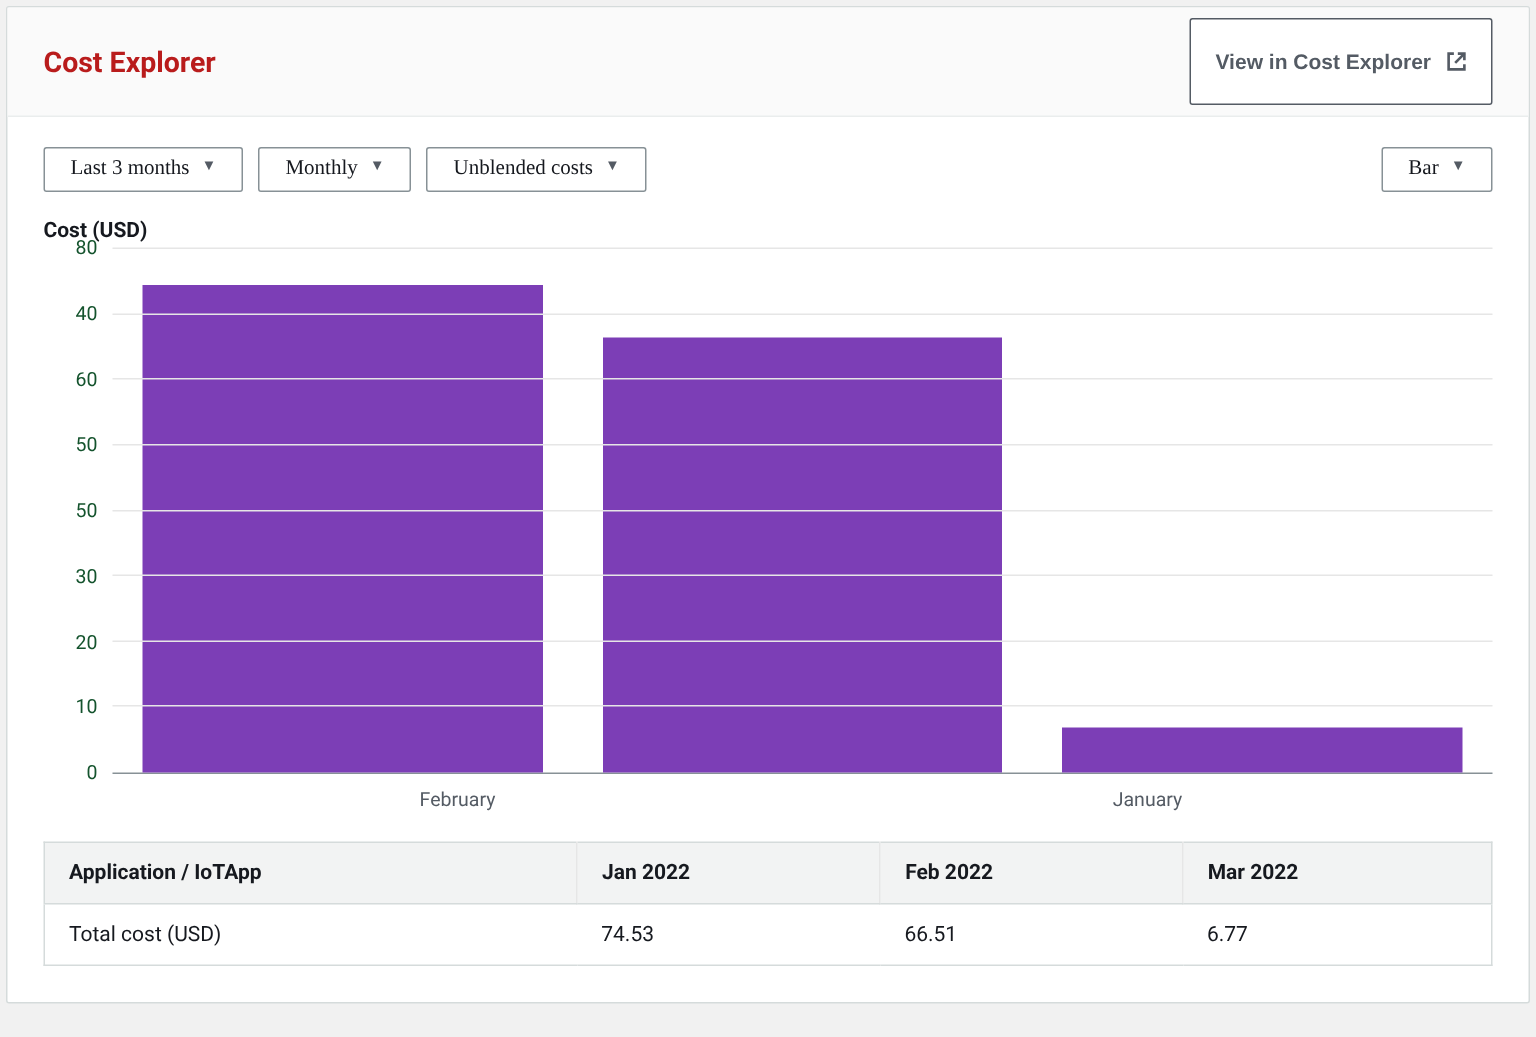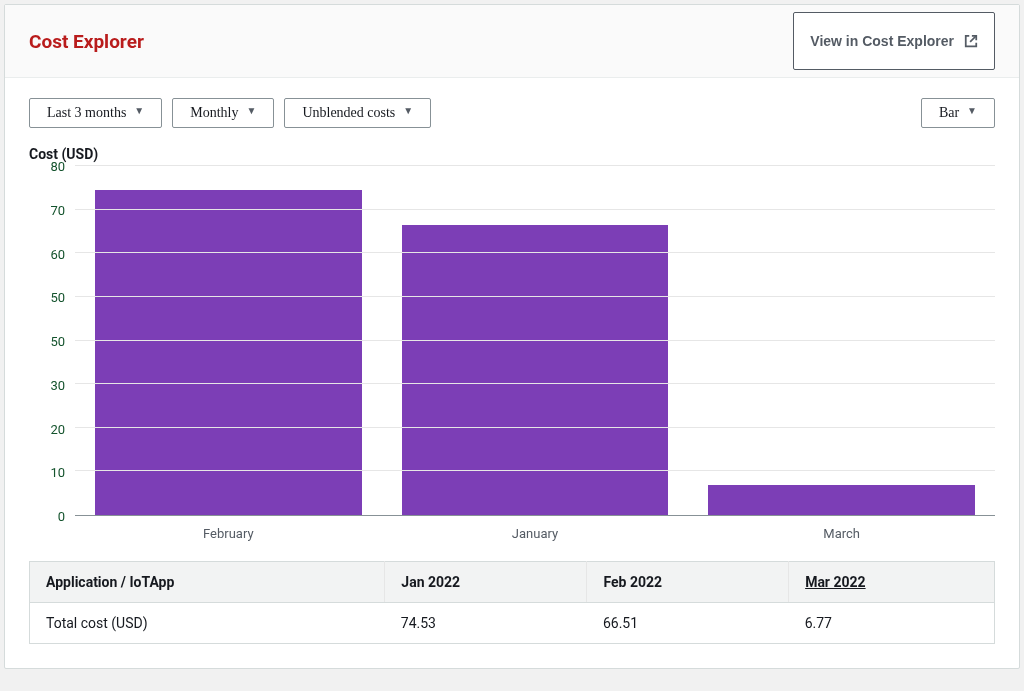--- a/index.html
+++ b/index.html
@@ -140,21 +140,21 @@
       padding: 12px 16px;
       font-size: 14px;
       color: #16191f;
     }
     thead th {
       background: #f2f3f3;
       font-weight: 700;
       border-bottom: 1px solid #d5dbdb;
       border-right: 1px solid #e6e6e6;
     }
-    thead th:last-child { border-right: none; text-decoration: underline; }
+    thead th:last-child { border-right: none; }
     tbody td {
       background: #fff;
     }
     .ext-icon {
       width: 14px;
       height: 14px;
       display: inline-block;
     }
   </style>
 </head>
@@ -200,21 +200,21 @@
 
     <div class="chart-area">
       <div class="y-axis" id="y-axis">
           <div class="y-tick" style="bottom: 0%;">0</div>
           <div class="y-tick" style="bottom: 12.5%;">10</div>
           <div class="y-tick" style="bottom: 25%;">20</div>
           <div class="y-tick" style="bottom: 37.5%;">30</div>
           <div class="y-tick" style="bottom: 50%;">50</div>
           <div class="y-tick" style="bottom: 62.5%;">50</div>
           <div class="y-tick" style="bottom: 75%;">60</div>
-          <div class="y-tick" style="bottom: 87.5%;">70</div>
+          <div class="y-tick" style="bottom: 87.5%;">40</div>
           <div class="y-tick" style="bottom: 100%;">80</div>
         </div>
       <div class="plot" id="plot">
         <div class="bars" id="bars">
             <div class="bar-slot">
               <div class="bar" style="height: 93.1625%; background: rgb(124, 62, 182);"></div>
             </div>
             <div class="bar-slot">
               <div class="bar" style="height: 83.1375%; background: rgb(124, 62, 182);"></div>
             </div>
@@ -228,21 +228,20 @@
           <div class="grid-line" style="bottom: 50%;"></div>
           <div class="grid-line" style="bottom: 62.5%;"></div>
           <div class="grid-line" style="bottom: 75%;"></div>
           <div class="grid-line" style="bottom: 87.5%;"></div>
           <div class="grid-line" style="bottom: 100%;"></div>
         </div>
     </div>
     <div class="x-labels" id="x-labels">
         <div class="x-label">February</div>
         <div class="x-label">January</div>
-        <div class="x-label">March</div>
       </div>
 
     <table>
       <thead>
         <tr id="thead-row">
             <th>Application / IoTApp</th>
             <th>Jan 2022</th>
             <th>Feb 2022</th>
             <th>Mar 2022</th>
           </tr>

